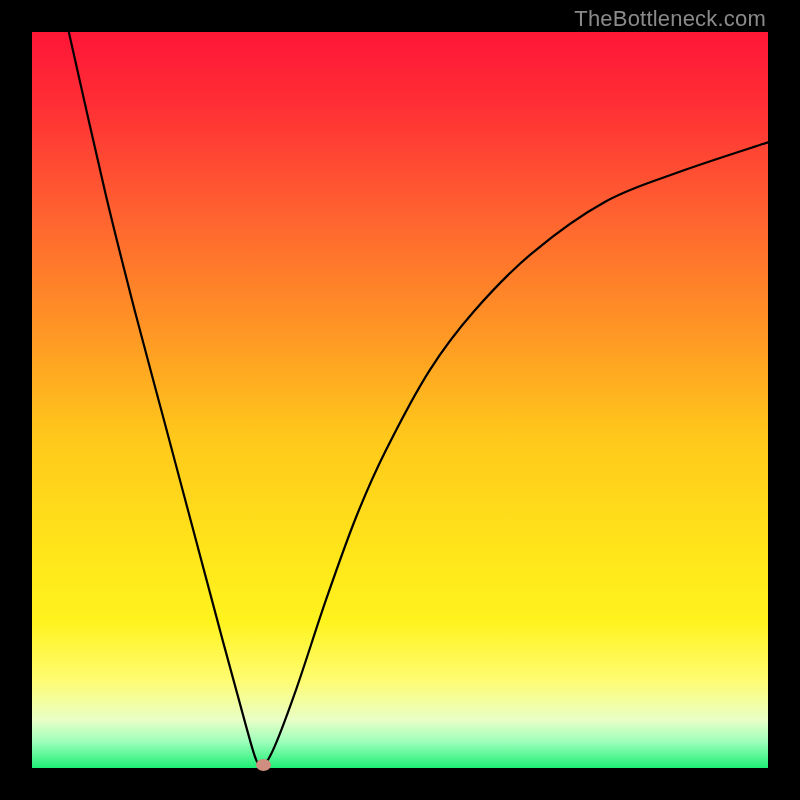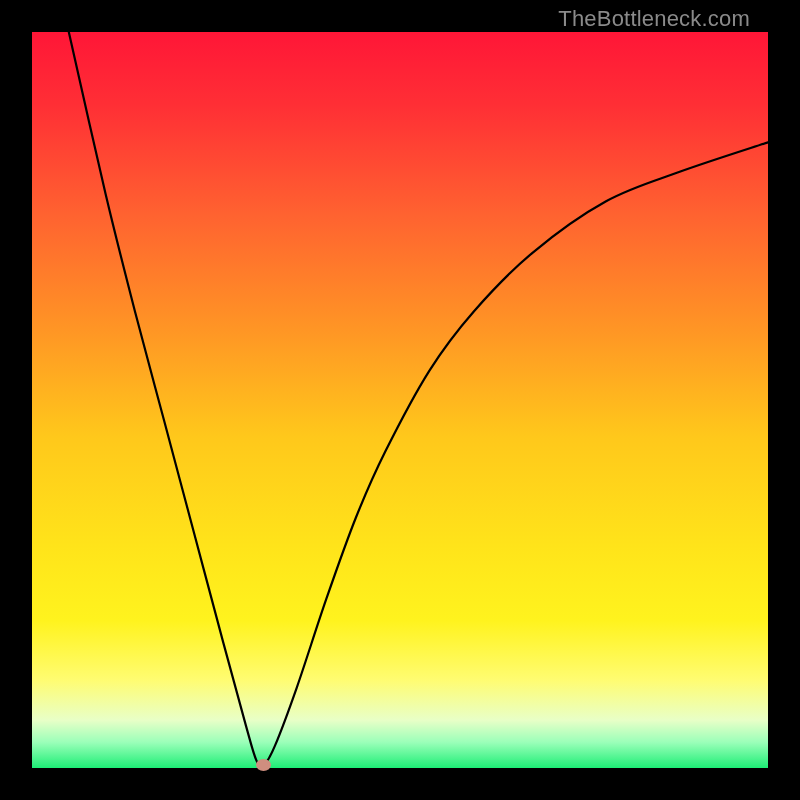--- a/index.html
+++ b/index.html
@@ -22,21 +22,21 @@
   .gradient {
     position: absolute;
     left: 0;
     top: 0;
     width: 736px;
     height: 736px;
   }
   .watermark {
     position: absolute;
     top: 6px;
-    right: 50px;
+    right: 34px;
     color: #8a8a8a;
     font-size: 22px;
     letter-spacing: 0.2px;
     user-select: none;
   }
   svg.curve {
     position: absolute;
     left: 0;
     top: 0;
     width: 736px;

